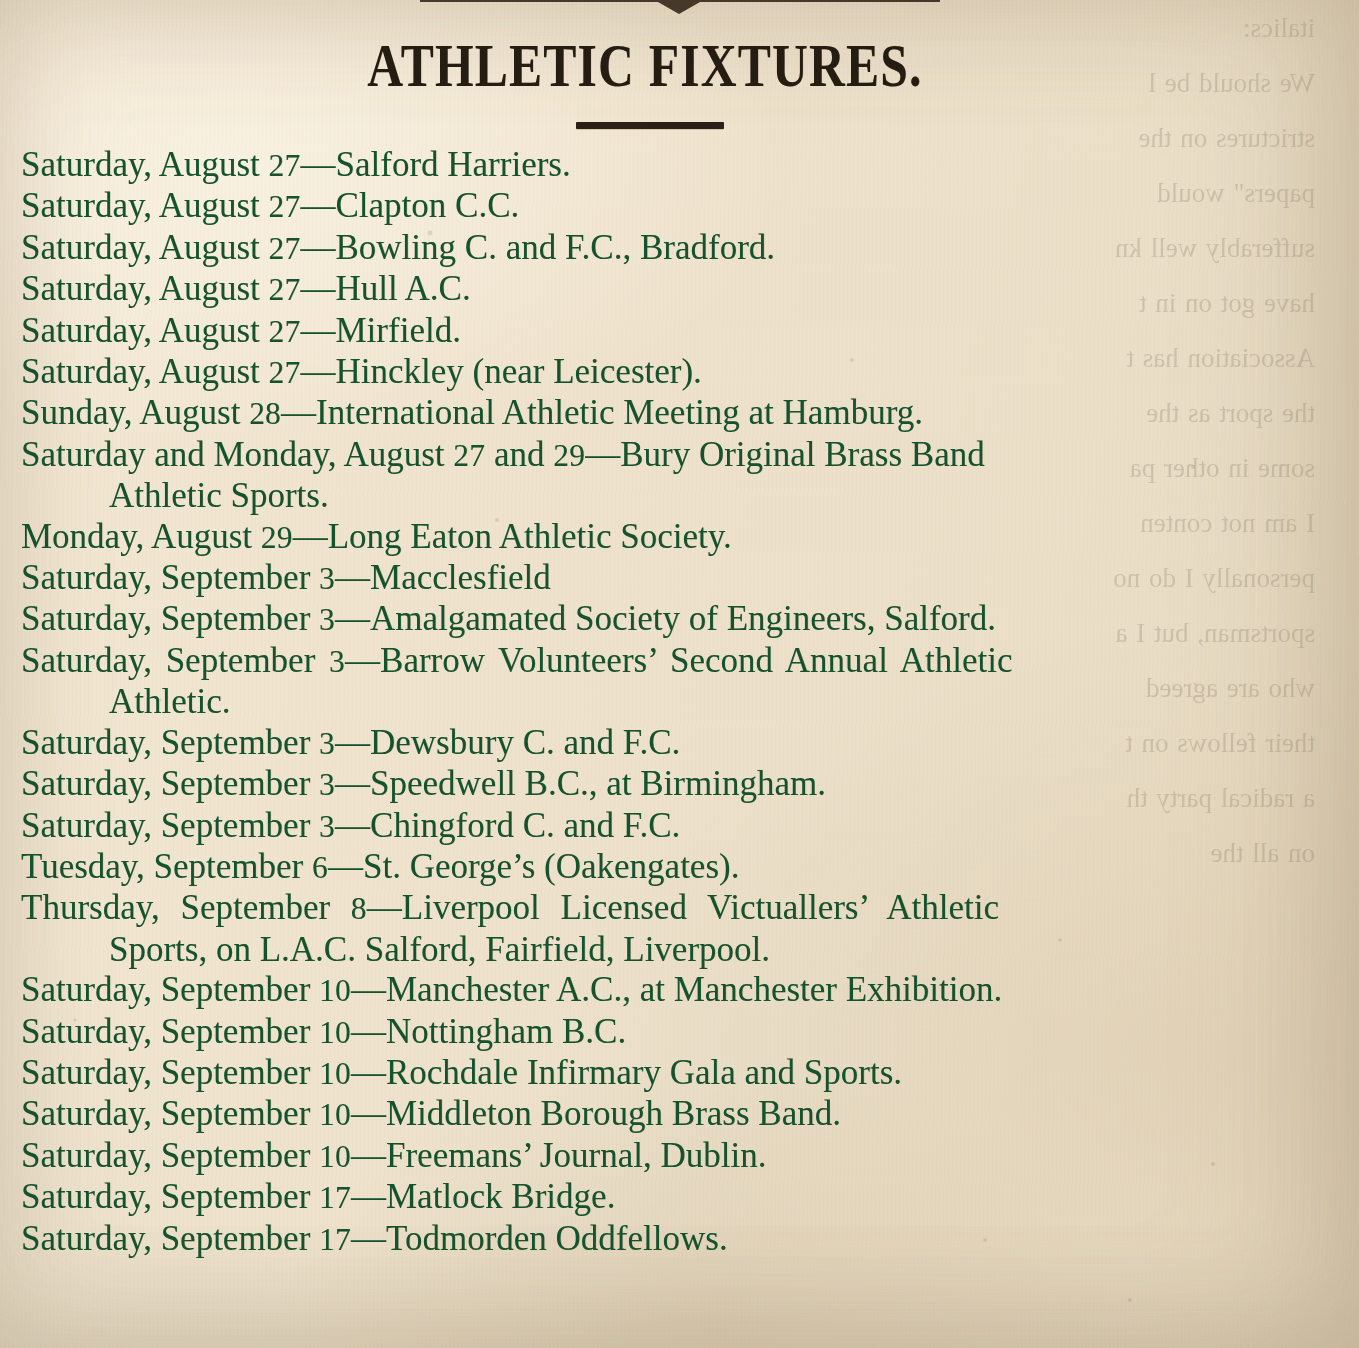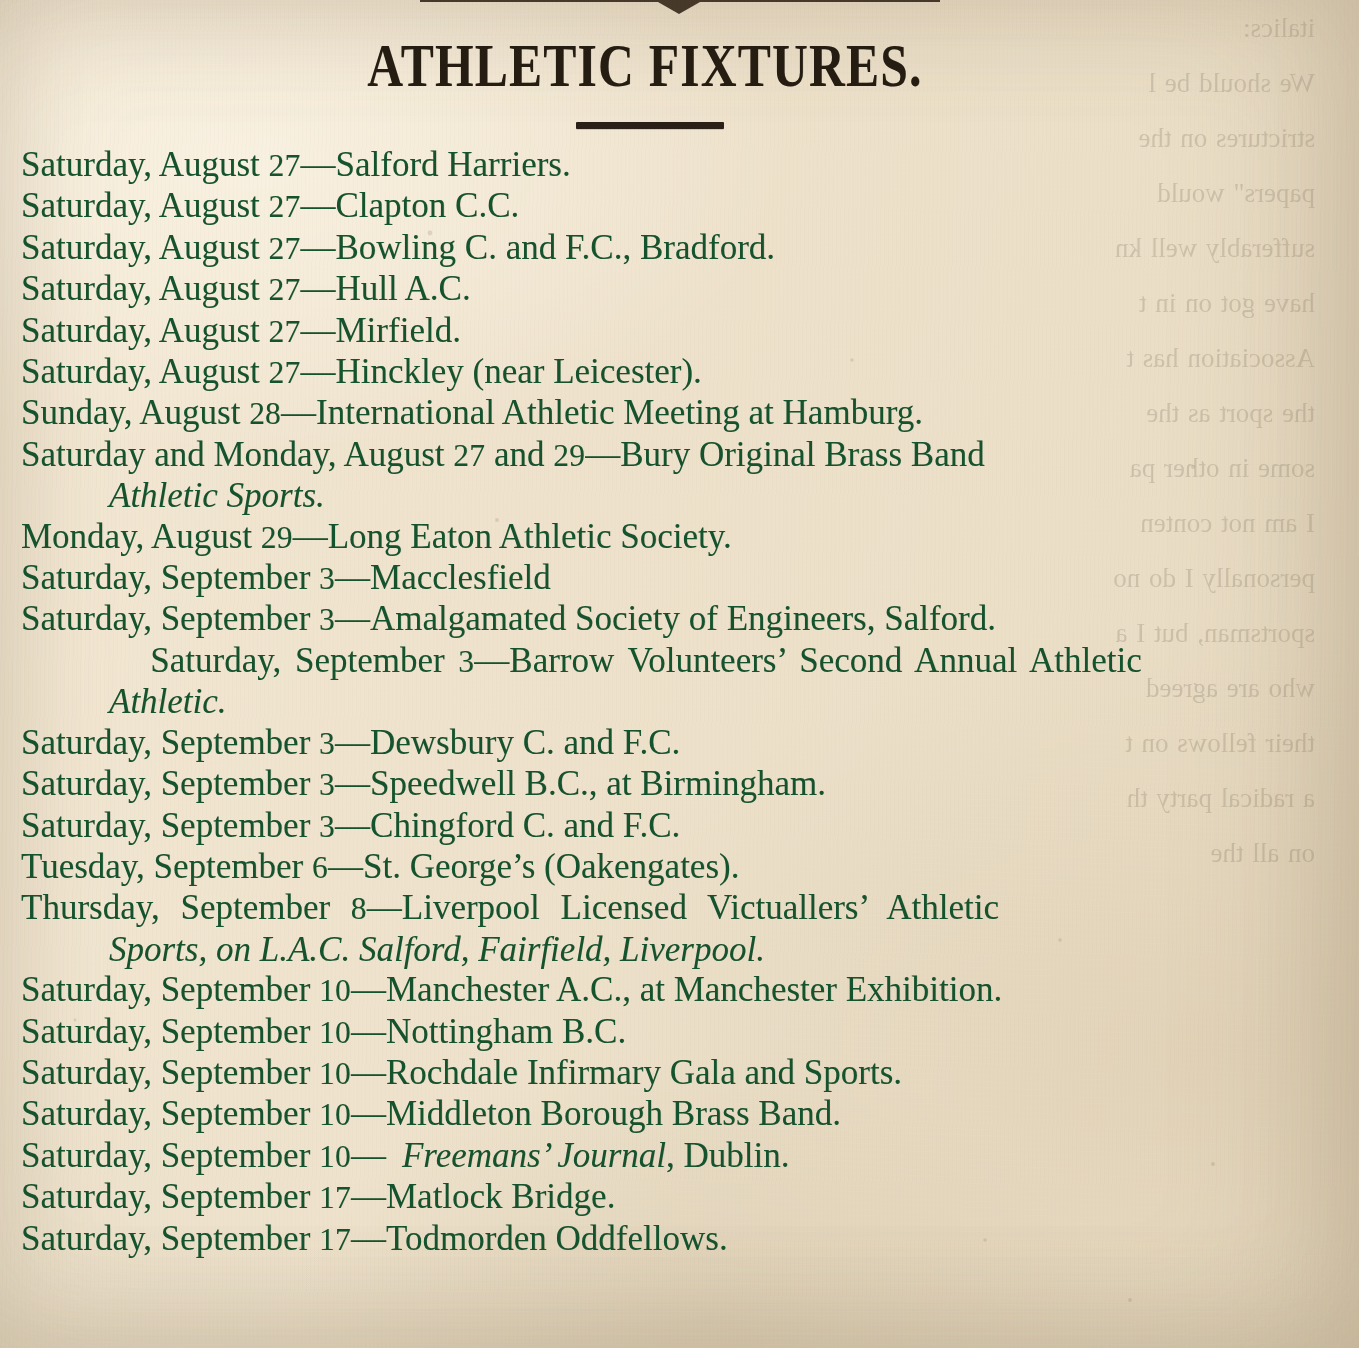--- a/index.html
+++ b/index.html
@@ -132,38 +132,35 @@
 
   .fixture-line {
     font-size: 35px;
     line-height: 40.4px;
     white-space: nowrap;
     color: #14532d;
     text-shadow: 0.35px 0.25px 0 rgba(66,48,30,0.22);
   }
 
   
-  .fixture-line.spread-1 { word-spacing: 5px; text-align: center; }
+  .fixture-line.spread-1 { word-spacing: 5px; }
   .fixture-line.spread-2 { word-spacing: 12px; }
 
   .fixture-line.cont {
     padding-left: 88px;
-    font-style: italic;
   }
 
   .fixture-line .oldstyle {
     font-variant-numeric: oldstyle-nums;
     font-feature-settings: "onum" 1;
     font-size: 0.90em;
     letter-spacing: 0.2px;
   }
 
   .fixture-line .ital {
-    font-style: italic;
-    margin-left: 16px;
   }
 
   
   .speckle {
     position: absolute;
     inset: 0;
     z-index: 7;
     pointer-events: none;
     opacity: 0.5;
   }

